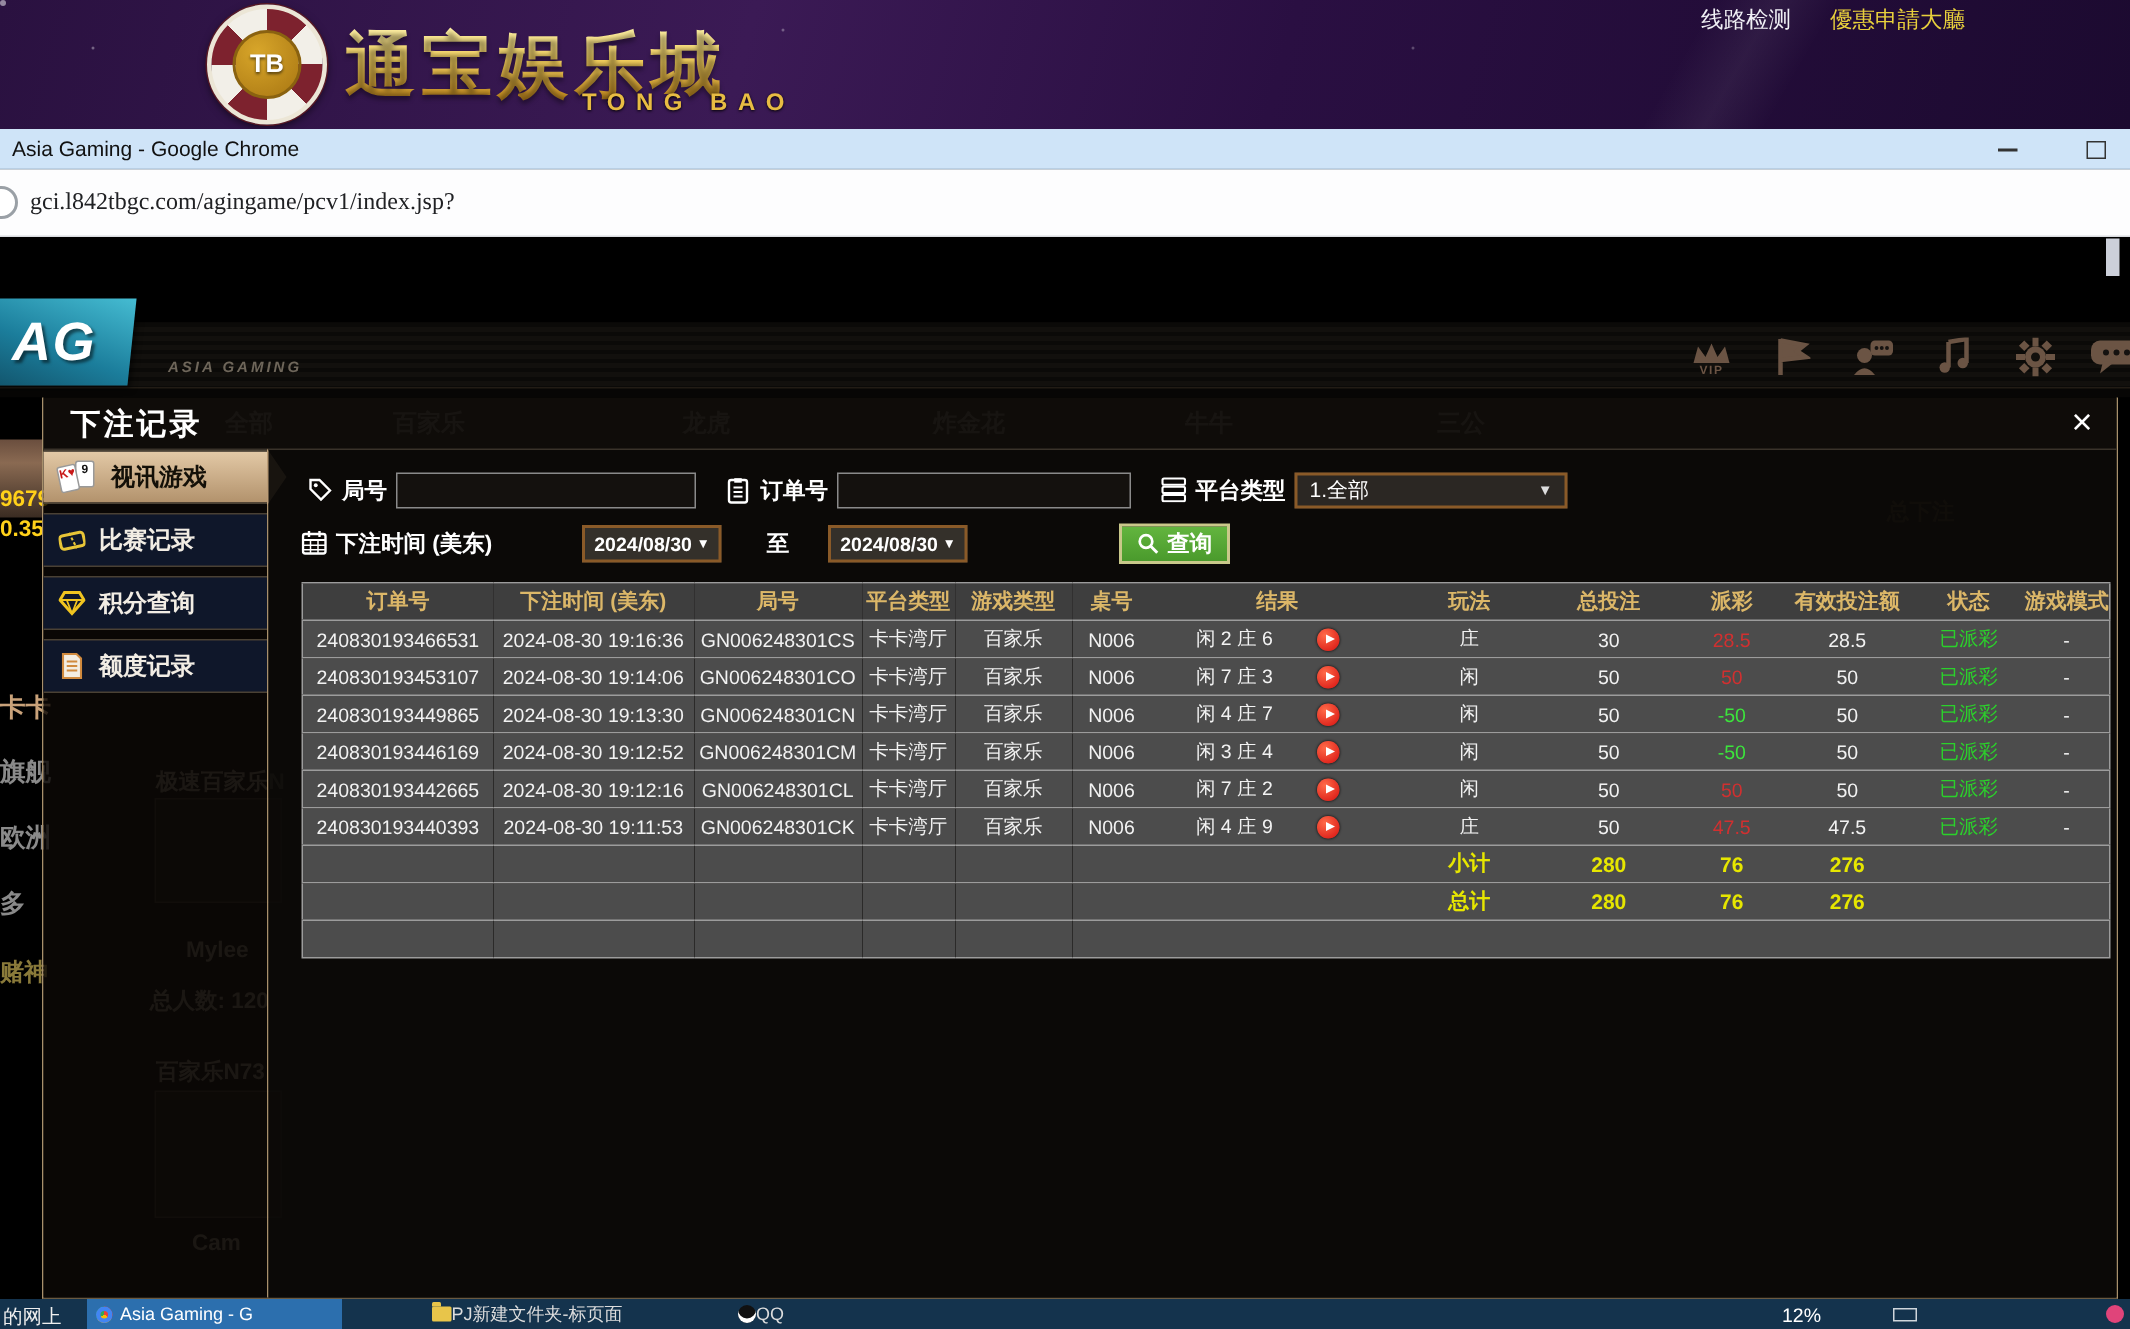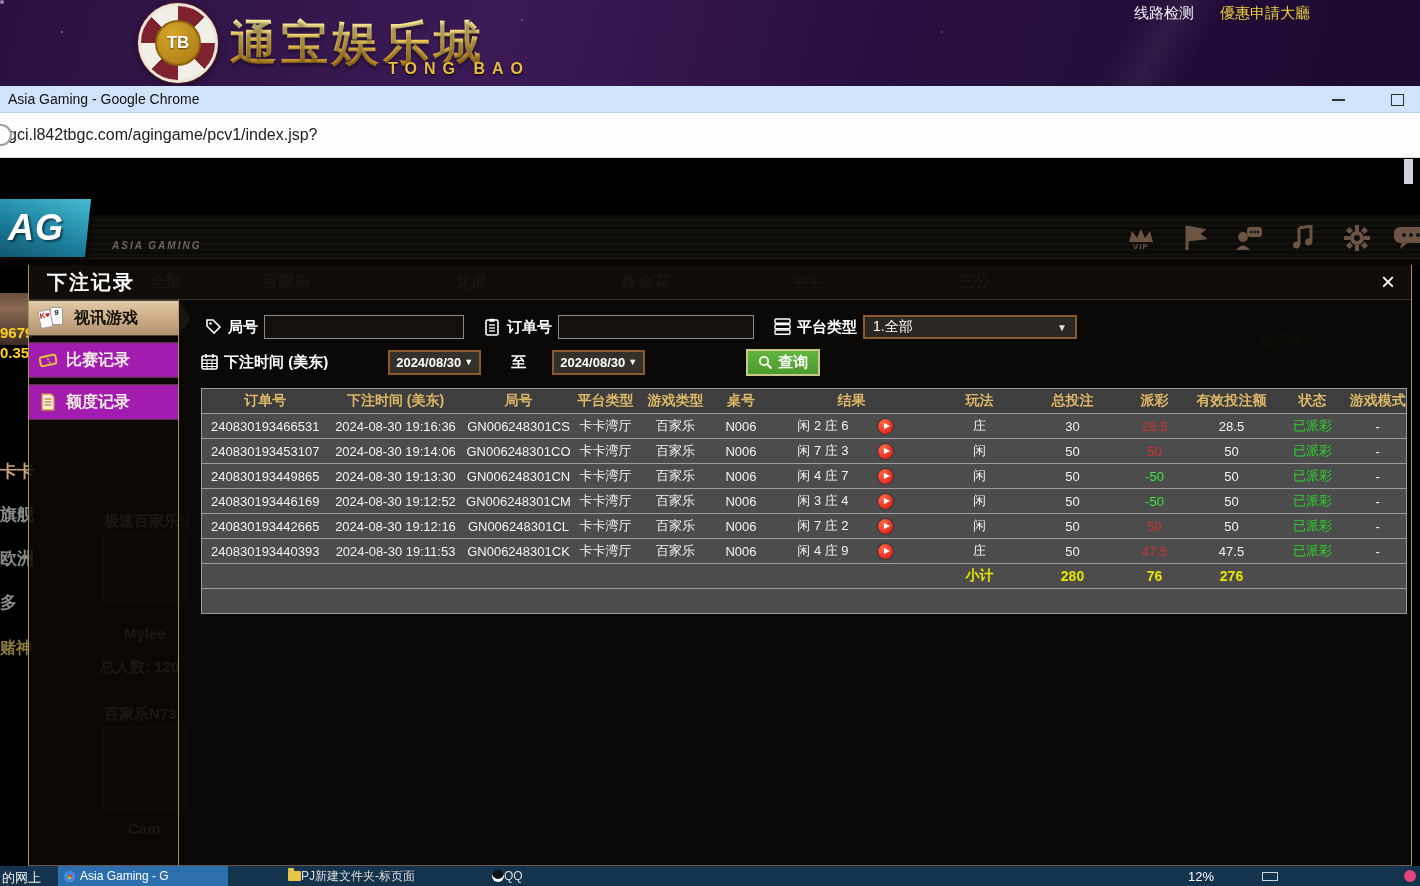--- a/index.html
+++ b/index.html
@@ -39,21 +39,21 @@
   
   .chrome-titlebar { position:relative; height:27px; background:#cfe4f8; display:flex; align-items:center;
     padding-left:8px; font-size:14px; color:#111; border-bottom:1px solid #b9cfe4; }
   .win-btns { position:absolute; right:16px; top:0; height:27px; display:flex; align-items:center; gap:46px; }
   .btn-min { width:13px; height:2px; background:#333; }
   .btn-max { width:13px; height:12px; border:1.6px solid #333; background:transparent; }
   .chrome-urlbar { position:relative; height:45px; background:#fdfdfe; display:flex; align-items:center;
     border-bottom:1px solid #dadce0; }
   .url-circle { position:absolute; left:-10px; top:11px; width:22px; height:22px; border-radius:50%;
     border:2px solid #9aa0a6; background:#fff; }
-  .url-text { margin-left:8px; font-size:16px; color:#202124; }
+  .url-text { margin-left:20px; font-size:16px; color:#202124;font-family:Liberation Serif, serif; }
 
   .black-strip { position:relative; height:57px; background:#000; }
   .scroll-frag { position:absolute; right:7px; top:1px; width:9px; height:25px; background:#ccd0da; }
 
   
   .game-topbar { position:relative; height:43px;
     background:repeating-linear-gradient(180deg,#0b0a08 0 3px,#12100d 3px 6px); overflow:visible; }
   .ag-logo { position:absolute; left:-16px; top:-16px; width:104px; height:58px; transform:skewX(-6deg);
     background:linear-gradient(200deg,#45bcd2 0%,#1b7d9b 55%,#114f66 100%);
     display:flex; align-items:center; justify-content:center; box-shadow:2px 2px 4px rgba(0,0,0,.6); }
@@ -88,42 +88,42 @@
     border-left:1px solid #a8906c; border-right:1px solid #a8906c; border-bottom:1px solid #6a5a42;
     display:flex; flex-direction:column; }
   .modal-header { height:35px; background:rgba(18,14,11,.86); display:flex; align-items:center;
     padding:0 16px 0 18px; border-bottom:1px solid #3a332a; }
   .modal-title { color:#fff; font-size:20px; font-weight:bold; letter-spacing:2px; }
   .modal-close { margin-left:auto; color:#fff; font-size:24px; line-height:20px; cursor:pointer; }
   .modal-body { flex:1; display:flex; min-height:0; }
 
   .modal-sidebar { width:150px; background:rgba(12,9,6,.82); border-right:1px solid #a8906c; padding-top:0; }
   .side-item { position:relative; height:36px; margin-bottom:6px; display:flex; align-items:center;
-    padding-left:10px; gap:9px; background:#a21caf; border-top:1px solid #4a4134; border-bottom:1px solid #4a4134;
+    padding-left:10px; gap:9px; background:#0f172a; border-top:1px solid #4a4134; border-bottom:1px solid #4a4134;
     color:#f2ede4; font-size:16px; font-weight:bold; cursor:pointer; }
   .side-item.active { background:linear-gradient(180deg,#e3c9a6,#b2926c); color:#141008; }
   .side-item.active::after { content:""; position:absolute; right:-13px; top:50%; transform:translateY(-50%);
     border-left:13px solid #bb9c76; border-top:19px solid transparent; border-bottom:19px solid transparent; }
   .cards-ico { position:relative; width:26px; height:24px; flex:0 0 26px; }
   .cardA,.cardB { position:absolute; width:13px; height:18px; background:#fff; border-radius:2px;
     border:1px solid #999; font-size:8px; font-weight:bold; line-height:9px; text-align:center; }
   .cardA { left:0; top:4px; transform:rotate(-12deg); color:#c81818; }
   .cardB { left:11px; top:1px; color:#111; }
   .ico16 { width:18px; height:18px; flex:0 0 18px; }
 
   .modal-content { position:relative; flex:1; background:rgba(12,10,7,.93); overflow:hidden; }
 
   
   .filter-row1 { display:flex; align-items:center; margin:14px 0 0 26px; height:26px; }
   .filter-row2 { display:flex; align-items:center; margin:9px 0 0 22px; height:26px; }
   .f-label { color:#fff; font-size:15px; font-weight:bold; margin:0 6px 0 5px; white-space:nowrap; }
   .f-input { width:200px; height:24px; background:#14110e; border:1px solid #8a8a8a; color:#ddd;
     font-size:13px; padding:0 6px; outline:none; }
   .f-input.short { width:196px; }
-  .f-select { width:214px; height:24px; background:#2b2723; border:2px solid #8a5a28; color:#fff;
+  .f-select { width:182px; height:24px; background:#2b2723; border:2px solid #8a5a28; color:#fff;
     font-size:14px; display:flex; align-items:center; padding:0 8px; cursor:pointer; }
   .f-select .arrow { margin-left:auto; font-size:10px; color:#ddd; }
   .date-btn { width:93px; height:25px; background:#34302a; border:2px solid #8a5a28; color:#fff;
     font-size:13px; font-weight:bold; display:flex; align-items:center; justify-content:space-between;
     padding:0 6px; cursor:pointer; }
   .date-btn .arrow { font-size:9px; }
   .ml58 { margin-left:54px; } .ml28 { margin-left:30px; } .ml18 { margin-left:20px; } .ml95 { margin-left:101px; }
   .search-btn { height:27px; background:linear-gradient(180deg,#63b53f,#4a9a2c); border:2px solid #c9c88a;
     color:#fff; font-size:15px; font-weight:bold; display:flex; align-items:center; gap:5px;
     padding:0 10px; cursor:pointer; }
@@ -318,20 +318,29 @@
             <svg width="18" height="18" viewBox="0 0 18 18">
                 <rect x="1" y="5" width="16" height="9" rx="2" transform="rotate(-12 9 9)" fill="none" stroke="#e8c537" stroke-width="2"></rect>
                 <line x1="8" y1="4" x2="11" y2="15" stroke="#e8c537" stroke-width="1.4" stroke-dasharray="2 1.5" transform="rotate(-12 9 9)"></line>
               </svg>
           </span>
           <span>比赛记录</span>
         </div>
         <div class="side-item">
           <span class="ico16">
             <svg width="18" height="18" viewBox="0 0 18 18">
+                <path d="M4 2 L14 2 L17 7 L9 16 L1 7 Z" fill="none" stroke="#f0c420" stroke-width="2"></path>
+                <path d="M1 7 L17 7 M9 16 L5.5 7 M9 16 L12.5 7" stroke="#f0c420" stroke-width="1.2" fill="none"></path>
+              </svg>
+          </span>
+          <span>积分查询</span>
+        </div>
+        <div class="side-item">
+          <span class="ico16">
+            <svg width="18" height="18" viewBox="0 0 18 18">
                 <path d="M3 1 L12 1 L15 4 L15 17 L3 17 Z" fill="#f3ede2" stroke="#d08a3e" stroke-width="1.4"></path>
                 <line x1="5.5" y1="6" x2="12.5" y2="6" stroke="#d08a3e" stroke-width="1.4"></line>
                 <line x1="5.5" y1="9" x2="12.5" y2="9" stroke="#d08a3e" stroke-width="1.4"></line>
                 <line x1="5.5" y1="12" x2="12.5" y2="12" stroke="#d08a3e" stroke-width="1.4"></line>
               </svg>
           </span>
           <span>额度记录</span>
         </div>
       </div>
 
@@ -576,20 +585,35 @@
                 <td></td>
                 <td></td>
                 <td></td>
                 <td>小计</td>
                 <td>280</td>
                 <td>76</td>
                 <td>276</td>
                 <td></td>
                 <td></td>
               </tr>
+              <tr class="sum-row">
+                <td></td>
+                <td></td>
+                <td></td>
+                <td></td>
+                <td></td>
+                <td></td>
+                <td></td>
+                <td>总计</td>
+                <td>280</td>
+                <td>76</td>
+                <td>276</td>
+                <td></td>
+                <td></td>
+              </tr>
               <tr>
                 <td></td>
                 <td></td>
                 <td></td>
                 <td></td>
                 <td></td>
                 <td></td>
                 <td></td>
                 <td></td>
                 <td></td>

